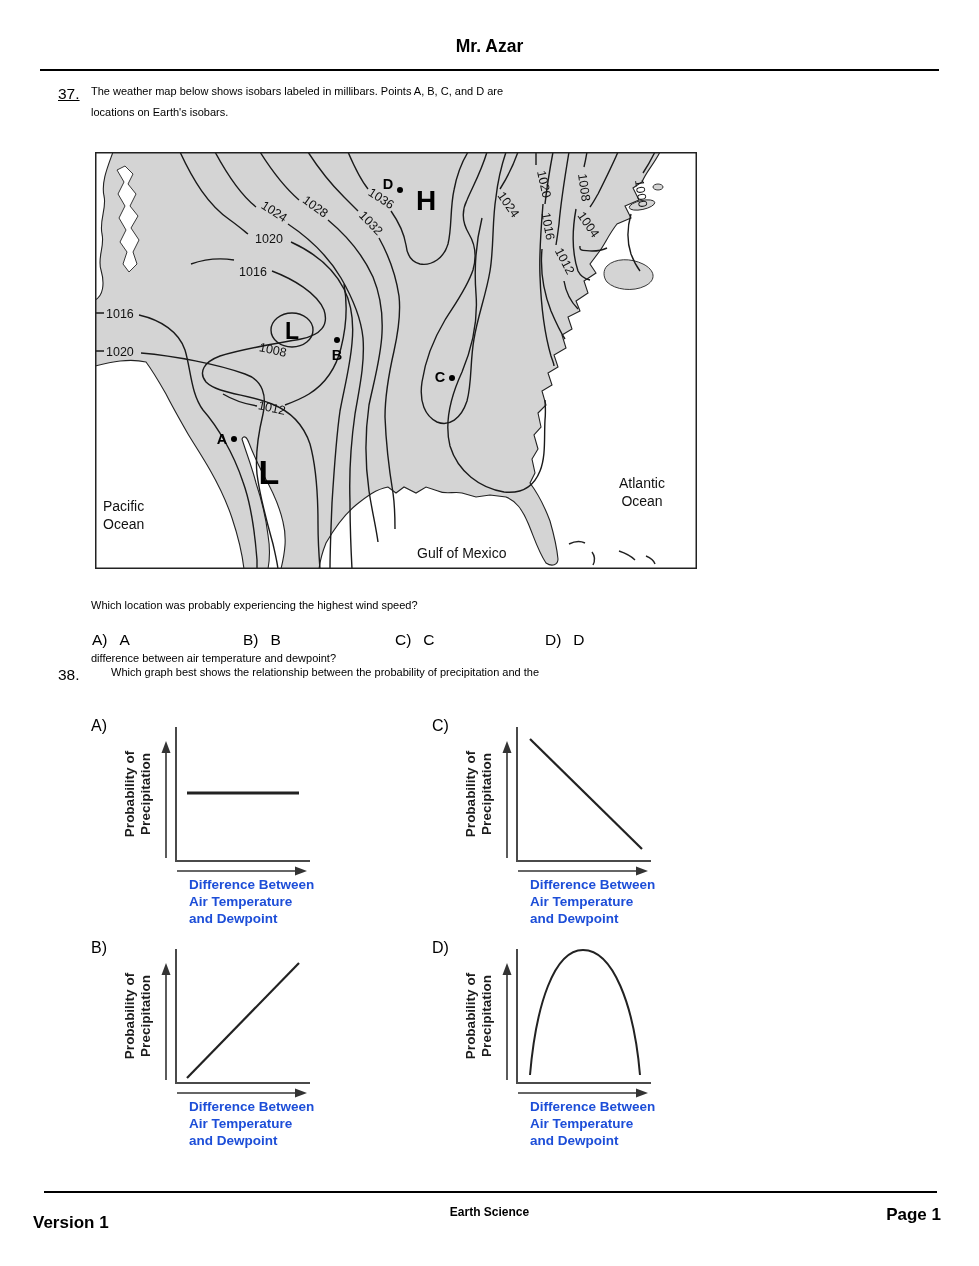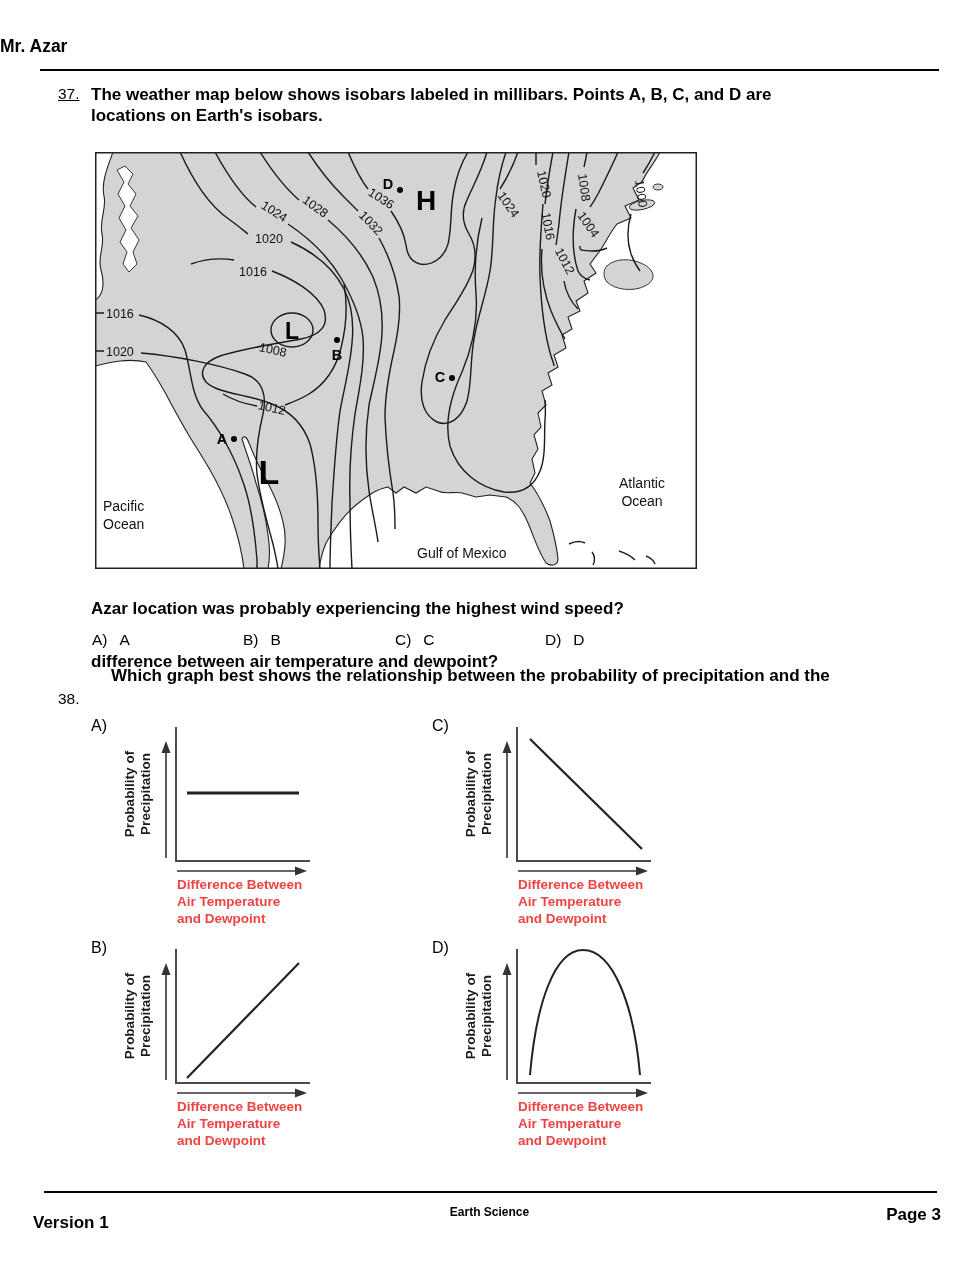--- a/index.html
+++ b/index.html
@@ -1,41 +1,41 @@
 <!DOCTYPE html>
 <html><head>
 <meta charset="utf-8">
 <style>
   html,body{margin:0;padding:0;background:#ffffff;}
   body{width:979px;height:1266px;position:relative;font-family:"Liberation Sans",sans-serif;color:#000;overflow:hidden;}
   .abs{position:absolute;}
-  #header-title{top:36px;left:0;width:979px;text-align:left;font-size:17.5px;font-weight:bold;}
+  #header-title{top:36px;left:0;width:979px;text-align:center;font-size:17.5px;font-weight:bold;}
   .rule{background:#000;height:2px;}
   #header-rule{top:69px;left:40px;width:899px;}
   #footer-rule{top:1191px;left:44px;width:893px;}
   .qnum{font-size:15.5px;}
-  .qtext{font-size:17px;font-weight:bold;}
+  .qtext{font-size:11px;}
   #q37-number{top:85px;left:58px;text-decoration:underline;}
   #q37-line1{top:85px;left:91px;}
   #q37-line2{top:106px;left:91px;}
   #q37-question{top:599px;left:91px;}
   .choice{top:631px;display:inline-flex;gap:12px;font-size:15.5px;}
-  #q38-number{top:666px;left:58px;margin-top:24px;}
+  #q38-number{top:666px;left:58px;}
   #q38-line1{top:666px;left:91px;margin-left:20px;}
   #q38-line2{top:652px;left:91px;}
   #map-figure{top:152px;left:95px;width:602px;height:417px;}
   .graph{width:260px;height:215px;}
   #graph-a{top:715px;left:85px;}
   #graph-c{top:715px;left:426px;}
   #graph-b{top:937px;left:85px;}
   #graph-d{top:937px;left:426px;}
   .gletter{position:absolute;left:6px;top:2px;font-size:16px;}
   .ylab{position:absolute;left:53px;top:79px;transform:translate(-50%,-50%) rotate(-90deg);
         font-weight:bold;font-size:13.5px;line-height:16px;text-align:center;white-space:nowrap;color:#1c1c1c;}
-  .xlab{position:absolute;left:92px;top:161px;font-weight:bold;font-size:13.5px;line-height:17px;color:#ef4444;}
+  .xlab{position:absolute;left:104px;top:161px;font-weight:bold;font-size:13.5px;line-height:17px;color:#1d4ed8;}
   .gsvg{position:absolute;left:0;top:0;}
   #footer-version{top:1205px;left:33px;font-size:17px;font-weight:bold;margin-top:8px;}
   #footer-subject{top:1205px;left:0;width:979px;text-align:center;font-size:12px;font-weight:bold;}
   #footer-page{top:1205px;right:38px;font-size:17px;font-weight:bold;}
   svg text{font-family:"Liberation Sans",sans-serif;}
   .iso-label{font-size:12.5px;fill:#111;}
   .pt-label{font-size:14.5px;font-weight:bold;fill:#000;}
   .ocean-label{font-size:14px;fill:#111;}
 </style>
 </head>
@@ -141,21 +141,21 @@
   <text class="ocean-label" x="8" y="359">Pacific</text>
   <text class="ocean-label" x="8" y="377">Ocean</text>
   <text class="ocean-label" x="547" y="336" text-anchor="middle">Atlantic</text>
   <text class="ocean-label" x="547" y="354" text-anchor="middle">Ocean</text>
   <text class="ocean-label" x="322" y="406">Gulf of Mexico</text>
 
   <rect x="0.75" y="0.75" width="600.5" height="415.5" fill="none" stroke="#222" stroke-width="1.5"></rect>
 </svg>
 </div>
 
-<span class="abs qtext" id="q37-question">Azar location was probably experiencing the highest wind speed?</span>
+<span class="abs qtext" id="q37-question">Which location was probably experiencing the highest wind speed?</span>
 
 <span class="abs choice" style="left:92px">
     <span>A)</span>
     <span>A</span>
   </span>
 <span class="abs choice" style="left:243px">
     <span>B)</span>
     <span>B</span>
   </span>
 <span class="abs choice" style="left:395px">
@@ -251,13 +251,13 @@
   <div class="xlab">
     <div>Difference Between</div>
       <div>Air Temperature</div>
       <div>and Dewpoint</div>
   </div>
 </div>
 
 <div class="abs rule" id="footer-rule"></div>
 <span class="abs" id="footer-version">Version 1</span>
 <span class="abs" id="footer-subject">Earth Science</span>
-<span class="abs" id="footer-page">Page 3</span>
+<span class="abs" id="footer-page">Page 1</span>
 
 </body></html>

